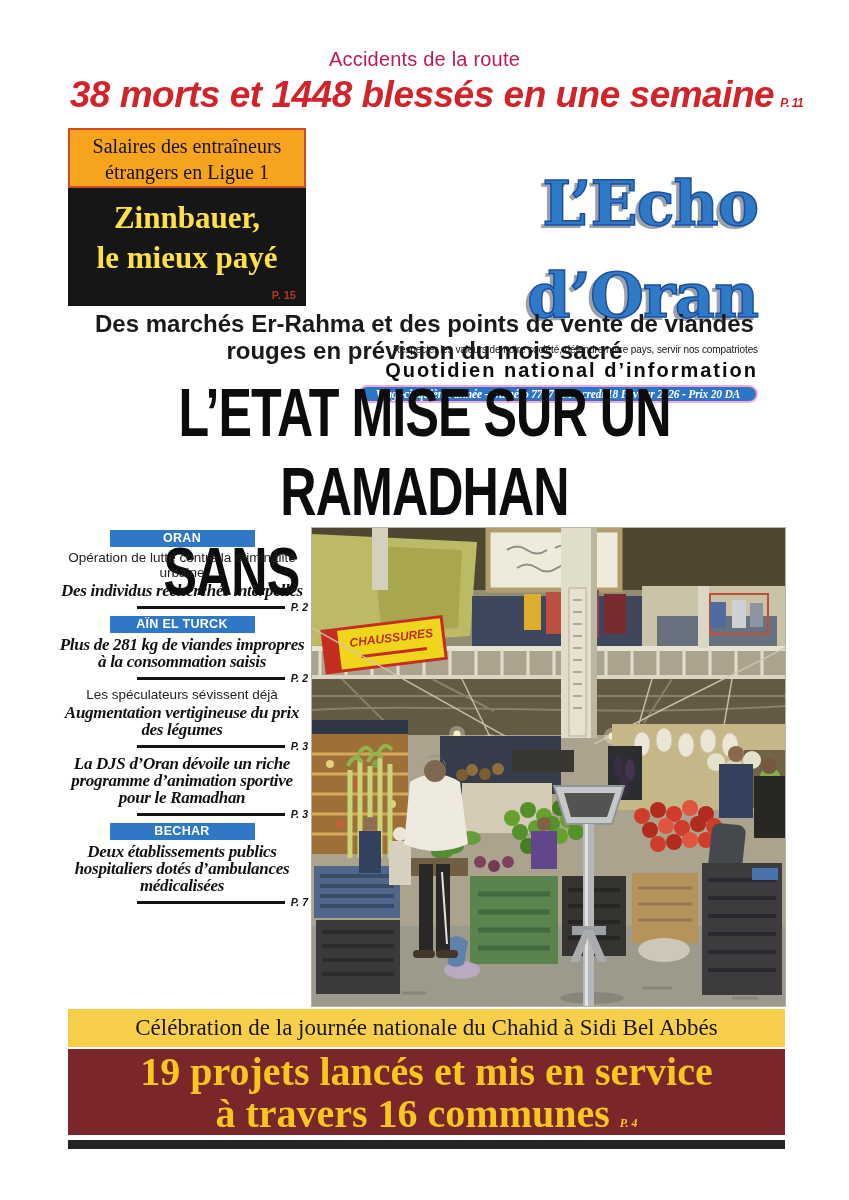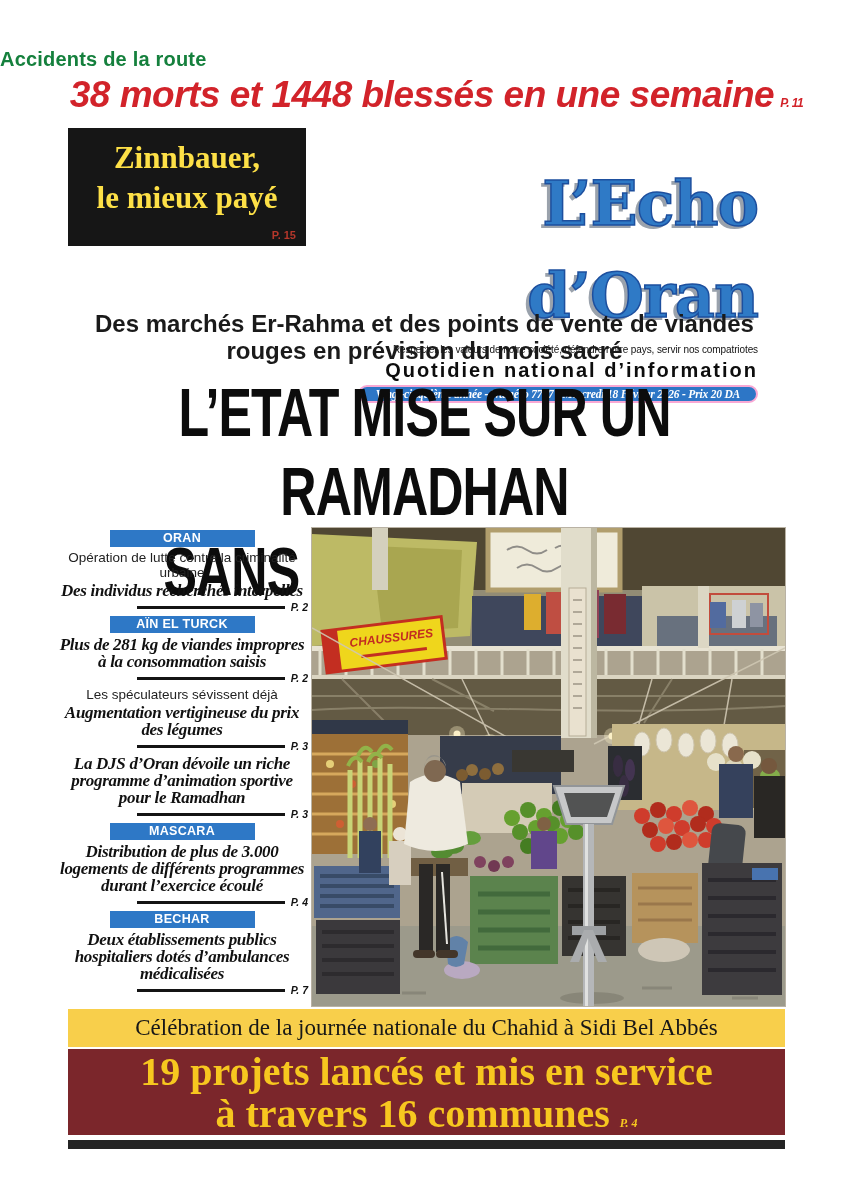--- a/index.html
+++ b/index.html
@@ -1,21 +1,21 @@
 <!DOCTYPE html>
 <html><head>
 <meta charset="utf-8">
 <style>
   * { margin:0; padding:0; box-sizing:border-box; }
   body { background:#e8e8e8; font-family:"Liberation Sans", sans-serif; }
   .page { position:relative; width:849px; height:1200px; background:#ffffff; margin:0 auto; overflow:hidden; }
 
   
-  .top-kicker { position:absolute; top:48px; left:0; width:849px; text-align:left;
-    font-size:20px; font-weight:bold; color:#15803d; letter-spacing:0.2px; }
+  .top-kicker { position:absolute; top:48px; left:0; width:849px; text-align:center;
+    font-size:20px; font-weight:normal; color:#be185d; letter-spacing:0.2px; }
   .top-headline { position:absolute; top:74px; left:12px; width:849px; text-align:center;
     font-size:37px; font-weight:bold; font-style:italic; color:#d2232a; letter-spacing:-0.5px; }
   .top-headline .pref { font-size:12px; font-style:italic; margin-left:6px; vertical-align:baseline; }
 
   
   .promo { position:absolute; left:68px; top:128px; width:238px; }
   .promo-kicker { background:#f6a31d; border:2px solid #cf4a22; text-align:center;
     font-family:"Liberation Serif", serif; font-size:20px; color:#141414;
     line-height:26px; padding:3px 4px; height:60px; }
   .promo-main { position:relative; background:#161616; height:118px; text-align:center;
@@ -74,20 +74,21 @@
 <body>
 
 <div class="page">
 
   <div class="top-kicker">Accidents de la route</div>
   <div class="top-headline">
     <span>38 morts et 1448 blessés en une semaine</span><span class="pref">P. 11</span>
   </div>
 
   <div class="promo">
+    <div class="promo-kicker">Salaires des entraîneurs étrangers en Ligue 1</div>
     <div class="promo-main">
       <div class="promo-headline">
         <div>Zinnbauer,</div>
         <div>le mieux payé</div>
       </div>
       <span class="promo-pref">P. 15</span>
     </div>
   </div>
 
   <div class="masthead">
@@ -141,28 +142,20 @@
     </div>
 
     <div class="sb-item">
       <div class="sb-headline">La DJS d’Oran dévoile un riche programme d’animation sportive pour le Ramadhan</div>
       <div class="sb-rule">
           <span class="line"></span>
           <span class="ref">P. 3</span>
         </div>
     </div>
 
-    <div class="sb-item">
-      <span class="sb-label">MASCARA</span>
-      <div class="sb-headline">Distribution de plus de 3.000 logements de différents programmes durant l’exercice écoulé</div>
-      <div class="sb-rule">
-          <span class="line"></span>
-          <span class="ref">P. 4</span>
-        </div>
-    </div>
 
     <div class="sb-item">
       <span class="sb-label">BECHAR</span>
       <div class="sb-headline">Deux établissements publics hospitaliers dotés d’ambulances médicalisées</div>
       <div class="sb-rule">
           <span class="line"></span>
           <span class="ref">P. 7</span>
         </div>
     </div>
 

